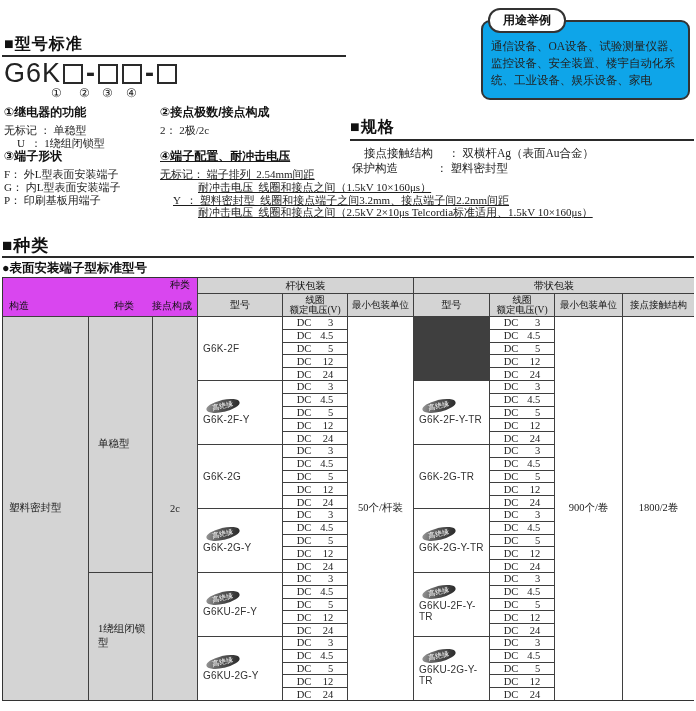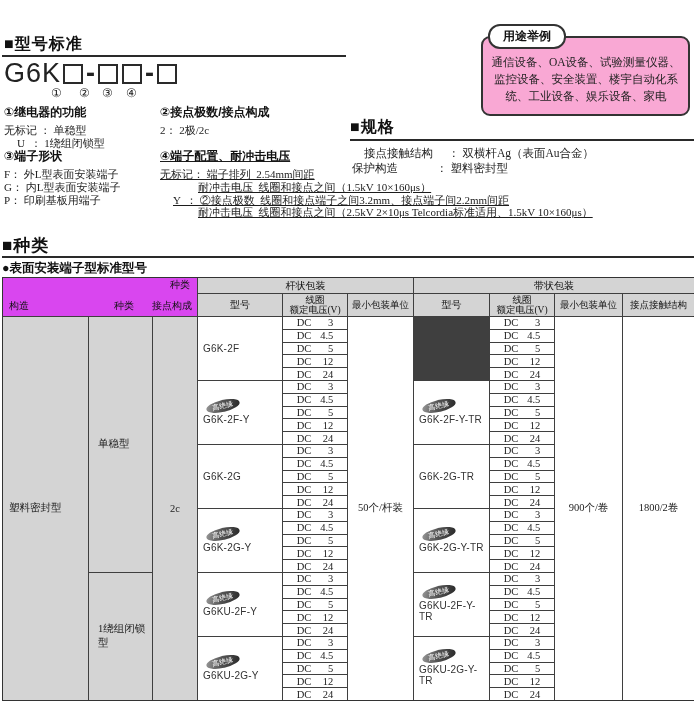--- a/index.html
+++ b/index.html
@@ -21,28 +21,28 @@
   .code-box{display:inline-block;width:16px;height:16px;border:2px solid #2a2a2a;margin:0 2px;background:#fff;}
   .code-dash{margin:0 1px;font-weight:bold;}
   .circle-marker{position:absolute;top:86px;font-size:12px;color:#222;}
   
   .info-block{position:absolute;width:540px;}
   .info-heading{font-family:"Liberation Sans","DejaVu Sans",sans-serif;font-weight:bold;font-size:12px;color:#111;margin-bottom:3px;}
   .info-line{font-size:11px;line-height:12.8px;white-space:pre-wrap;color:#222;}
   .indent1{padding-left:13px;}
   .indent2{padding-left:38px;}
   
-  .usage-box{position:absolute;left:481px;top:24px;width:209px;}
+  .usage-box{position:absolute;left:481px;top:8px;width:209px;}
   .usage-tab{
     position:absolute;left:7px;top:0;z-index:2;background:#fff;border:2px solid #333;
     border-radius:12px;padding:2px 13px;font-weight:bold;font-size:12px;color:#111;
   }
   .usage-body{
-    margin-top:12px;border:2px solid #333;border-radius:9px;background:#f9a8d4;
-    padding:16px 7px 9px 8px;font-size:11.5px;line-height:17px;color:#222;text-align:center;
+    margin-top:12px;border:2px solid #333;border-radius:9px;background:#0ea5e9;
+    padding:16px 7px 9px 8px;font-size:11.5px;line-height:17px;color:#222;
   }
   
   .spec-row{position:absolute;left:352px;font-size:11.5px;color:#222;display:flex;}
   .spec-label{display:inline-block;width:84px;}
   
   .types-table{
     position:absolute;left:2px;top:277px;width:692px;border:1.5px solid #333;
     box-sizing:border-box;background:#3f3f3f;
   }
   #thead,#tbody{
@@ -121,21 +121,21 @@
   <div class="info-heading">③端子形状</div>
   <div class="info-line">F： 外L型表面安装端子</div>
   <div class="info-line">G： 内L型表面安装端子</div>
   <div class="info-line">P： 印刷基板用端子</div>
 </div>
 
 <div class="info-block" style="left:160px;top:148px;width:536px;text-decoration:underline;">
   <div class="info-heading">④端子配置、耐冲击电压</div>
   <div class="info-line">无标记： 端子排列  2.54mm间距</div>
   <div class="info-line indent2">耐冲击电压  线圈和接点之间（1.5kV 10×160μs）</div>
-  <div class="info-line indent1">Y  ： ②接点极数  线圈和接点端子之间3.2mm、接点端子间2.2mm间距</div>
+  <div class="info-line indent1">Y  ： 塑料密封型  线圈和接点端子之间3.2mm、接点端子间2.2mm间距</div>
   <div class="info-line indent2">耐冲击电压  线圈和接点之间（2.5kV 2×10μs Telcordia标准适用、1.5kV 10×160μs）</div>
 </div>
 
 <div class="usage-box">
   <div class="usage-tab">用途举例</div>
   <div class="usage-body">通信设备、OA设备、试验测量仪器、监控设备、安全装置、楼宇自动化系统、工业设备、娱乐设备、家电</div>
 </div>
 
 <div class="sec-title" style="left:350px;top:117px;">■规格</div>
 <div class="rule" style="left:350px;top:139px;width:344px;"></div>

